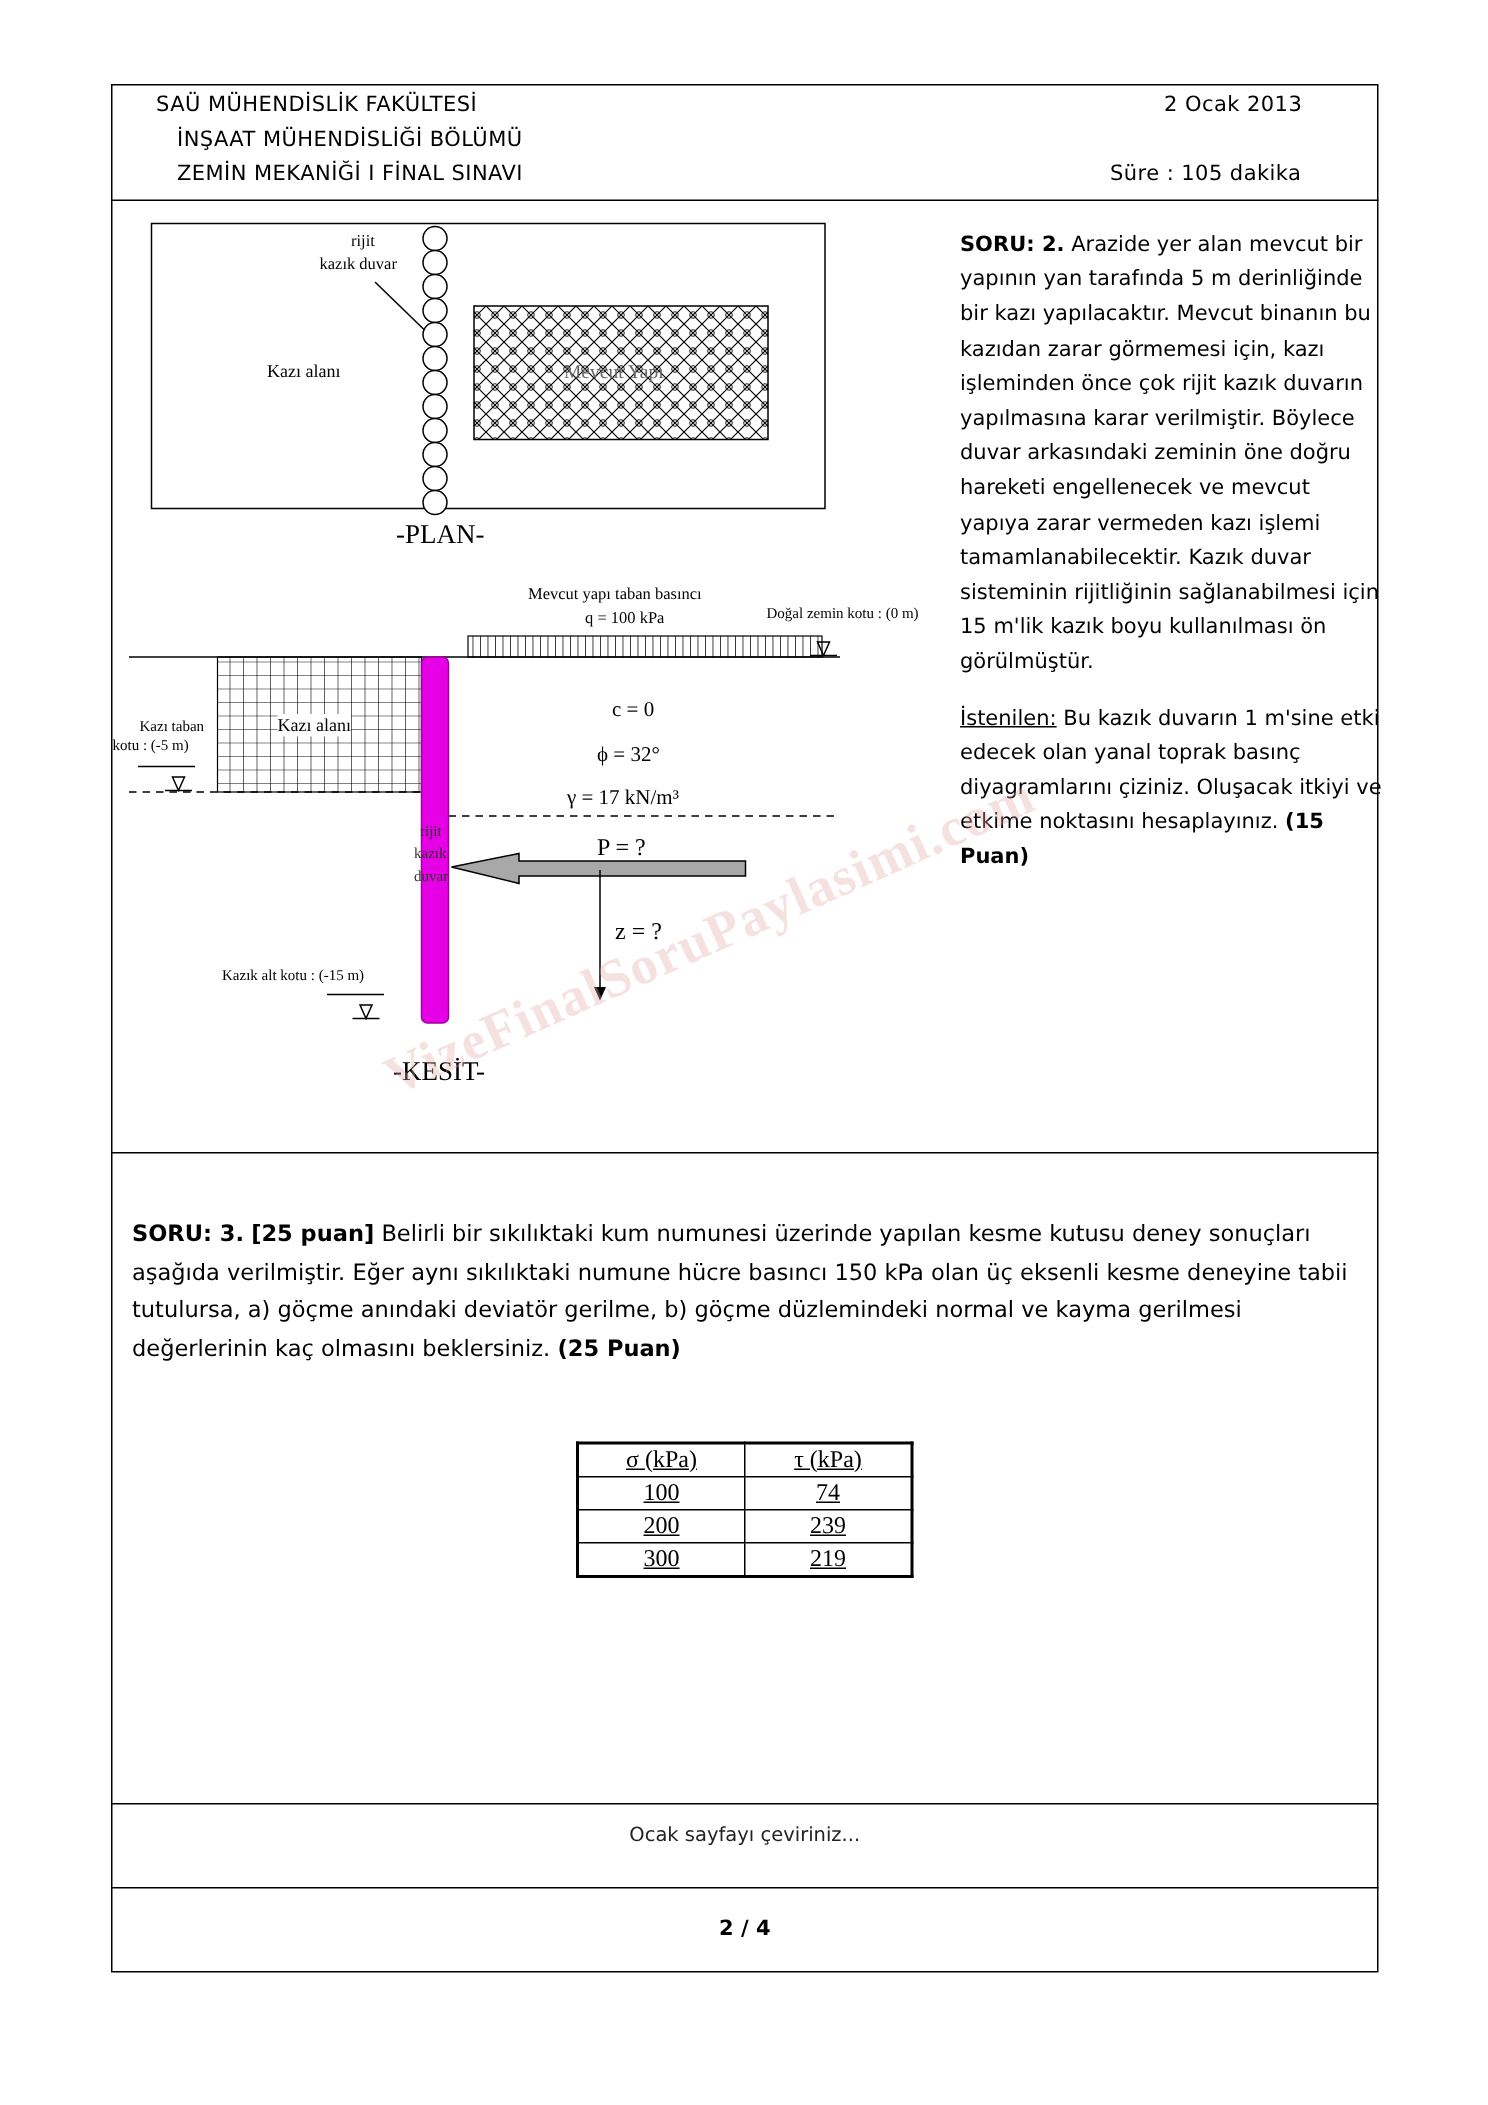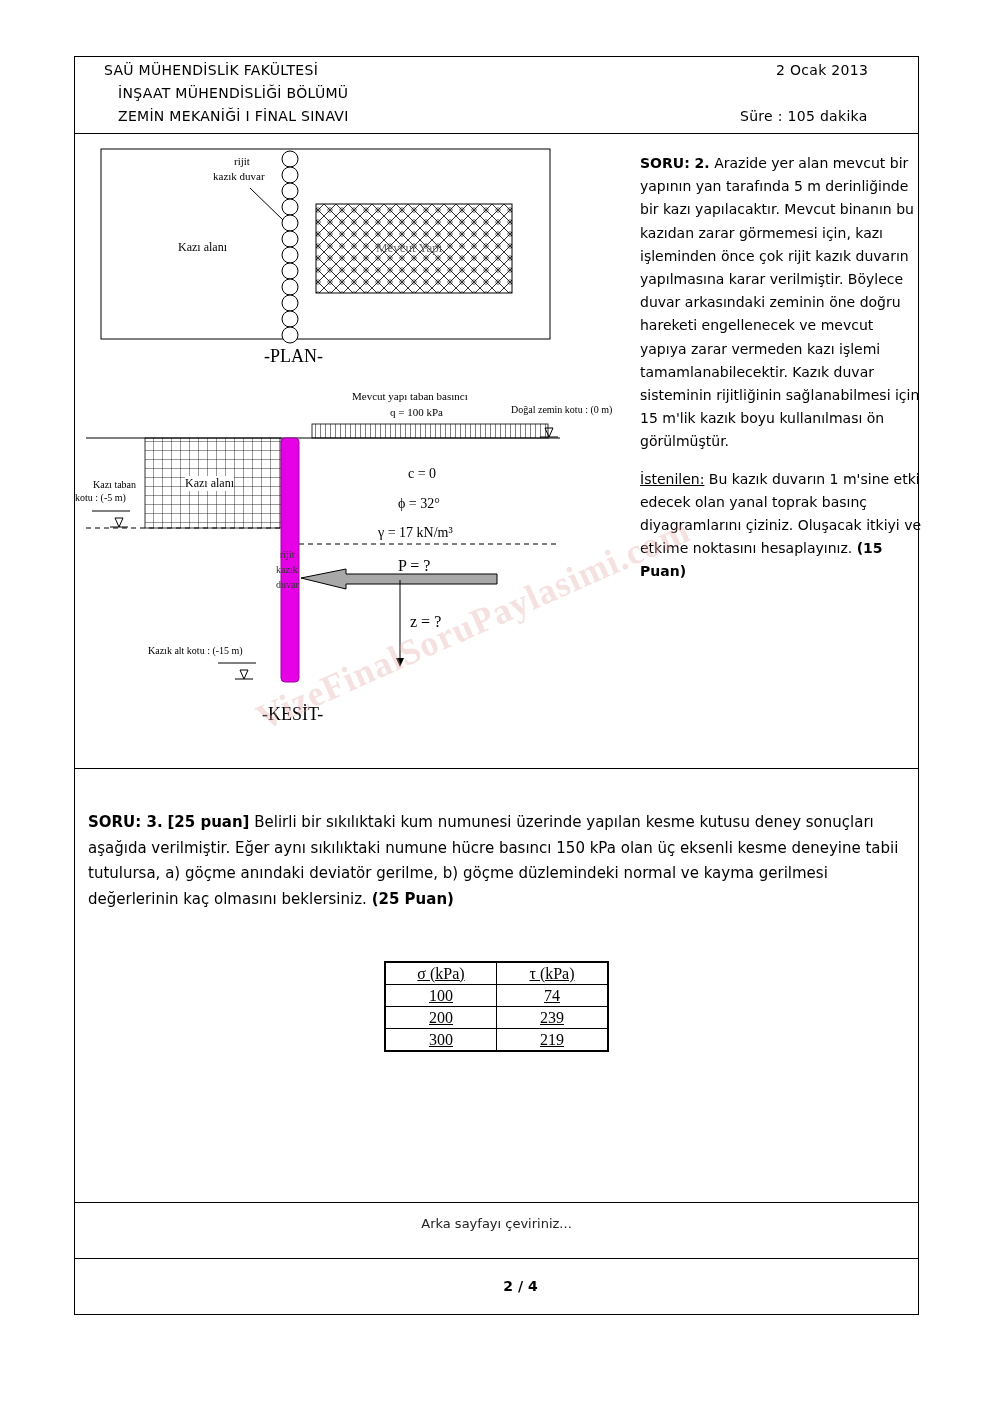--- a/index.html
+++ b/index.html
@@ -8,21 +8,21 @@
   .hline { position:absolute; left:74px; width:845px; height:0; border-top:1.5px solid #000; }
   .hdr { position:absolute; font-size:14px; letter-spacing:0.3px; }
   .q2text { position:absolute; left:640px; top:152px; width:282px; font-size:14px; line-height:23.2px; }
   .q2text p { margin:0 0 14px 0; }
   .bold { font-weight:bold; }
   .u { text-decoration:underline; }
   .q3text { position:absolute; left:88px; top:810px; width:820px; font-size:15px; line-height:25.5px; }
   table.res { position:absolute; left:384px; top:961px; border-collapse:collapse; font-family:"Liberation Serif", serif; font-size:16px; border:2px solid #000; }
   table.res th, table.res td { border:1px solid #000; width:110px; height:21px; text-align:center; padding:0; font-weight:normal;text-decoration:underline; }
   .footer-note { position:absolute; left:74px; top:1216px; width:845px; text-align:center; font-size:13px; color:#222; }
-  .pagenum { position:absolute; left:74px; top:1278px; width:845px; text-align:center; font-size:14px; font-weight:bold;padding-left:24px; }
+  .pagenum { position:absolute; left:74px; top:1278px; width:845px; text-align:center; font-size:14px; font-weight:bold; }
   .watermark { position:absolute; left:250px; top:700px; font-family:"Liberation Serif", serif; font-size:36px; font-weight:bold; color:rgba(230,170,170,0.35); transform:rotate(-24deg); transform-origin:left top; letter-spacing:1px; white-space:nowrap; }
   .lbl { position:absolute; font-family:"Liberation Serif", serif; color:#000; white-space:nowrap; }
 </style>
 </head>
 <body>
 
 <div class="frame"></div>
 <div class="hline" style="top:133px"></div>
 <div class="hline" style="top:768px"></div>
 <div class="hline" style="top:1202px"></div>
@@ -133,14 +133,14 @@
     <td>200</td>
     <td>239</td>
   </tr>
   <tr>
     <td>300</td>
     <td>219</td>
   </tr>
 </tbody>
   </table>
 
-<div class="footer-note">Arka sayfayı çeviriniz...</div>
+<div class="footer-note">Ocak sayfayı çeviriniz...</div>
 <div class="pagenum">2 / 4</div>
 
 </body></html>

